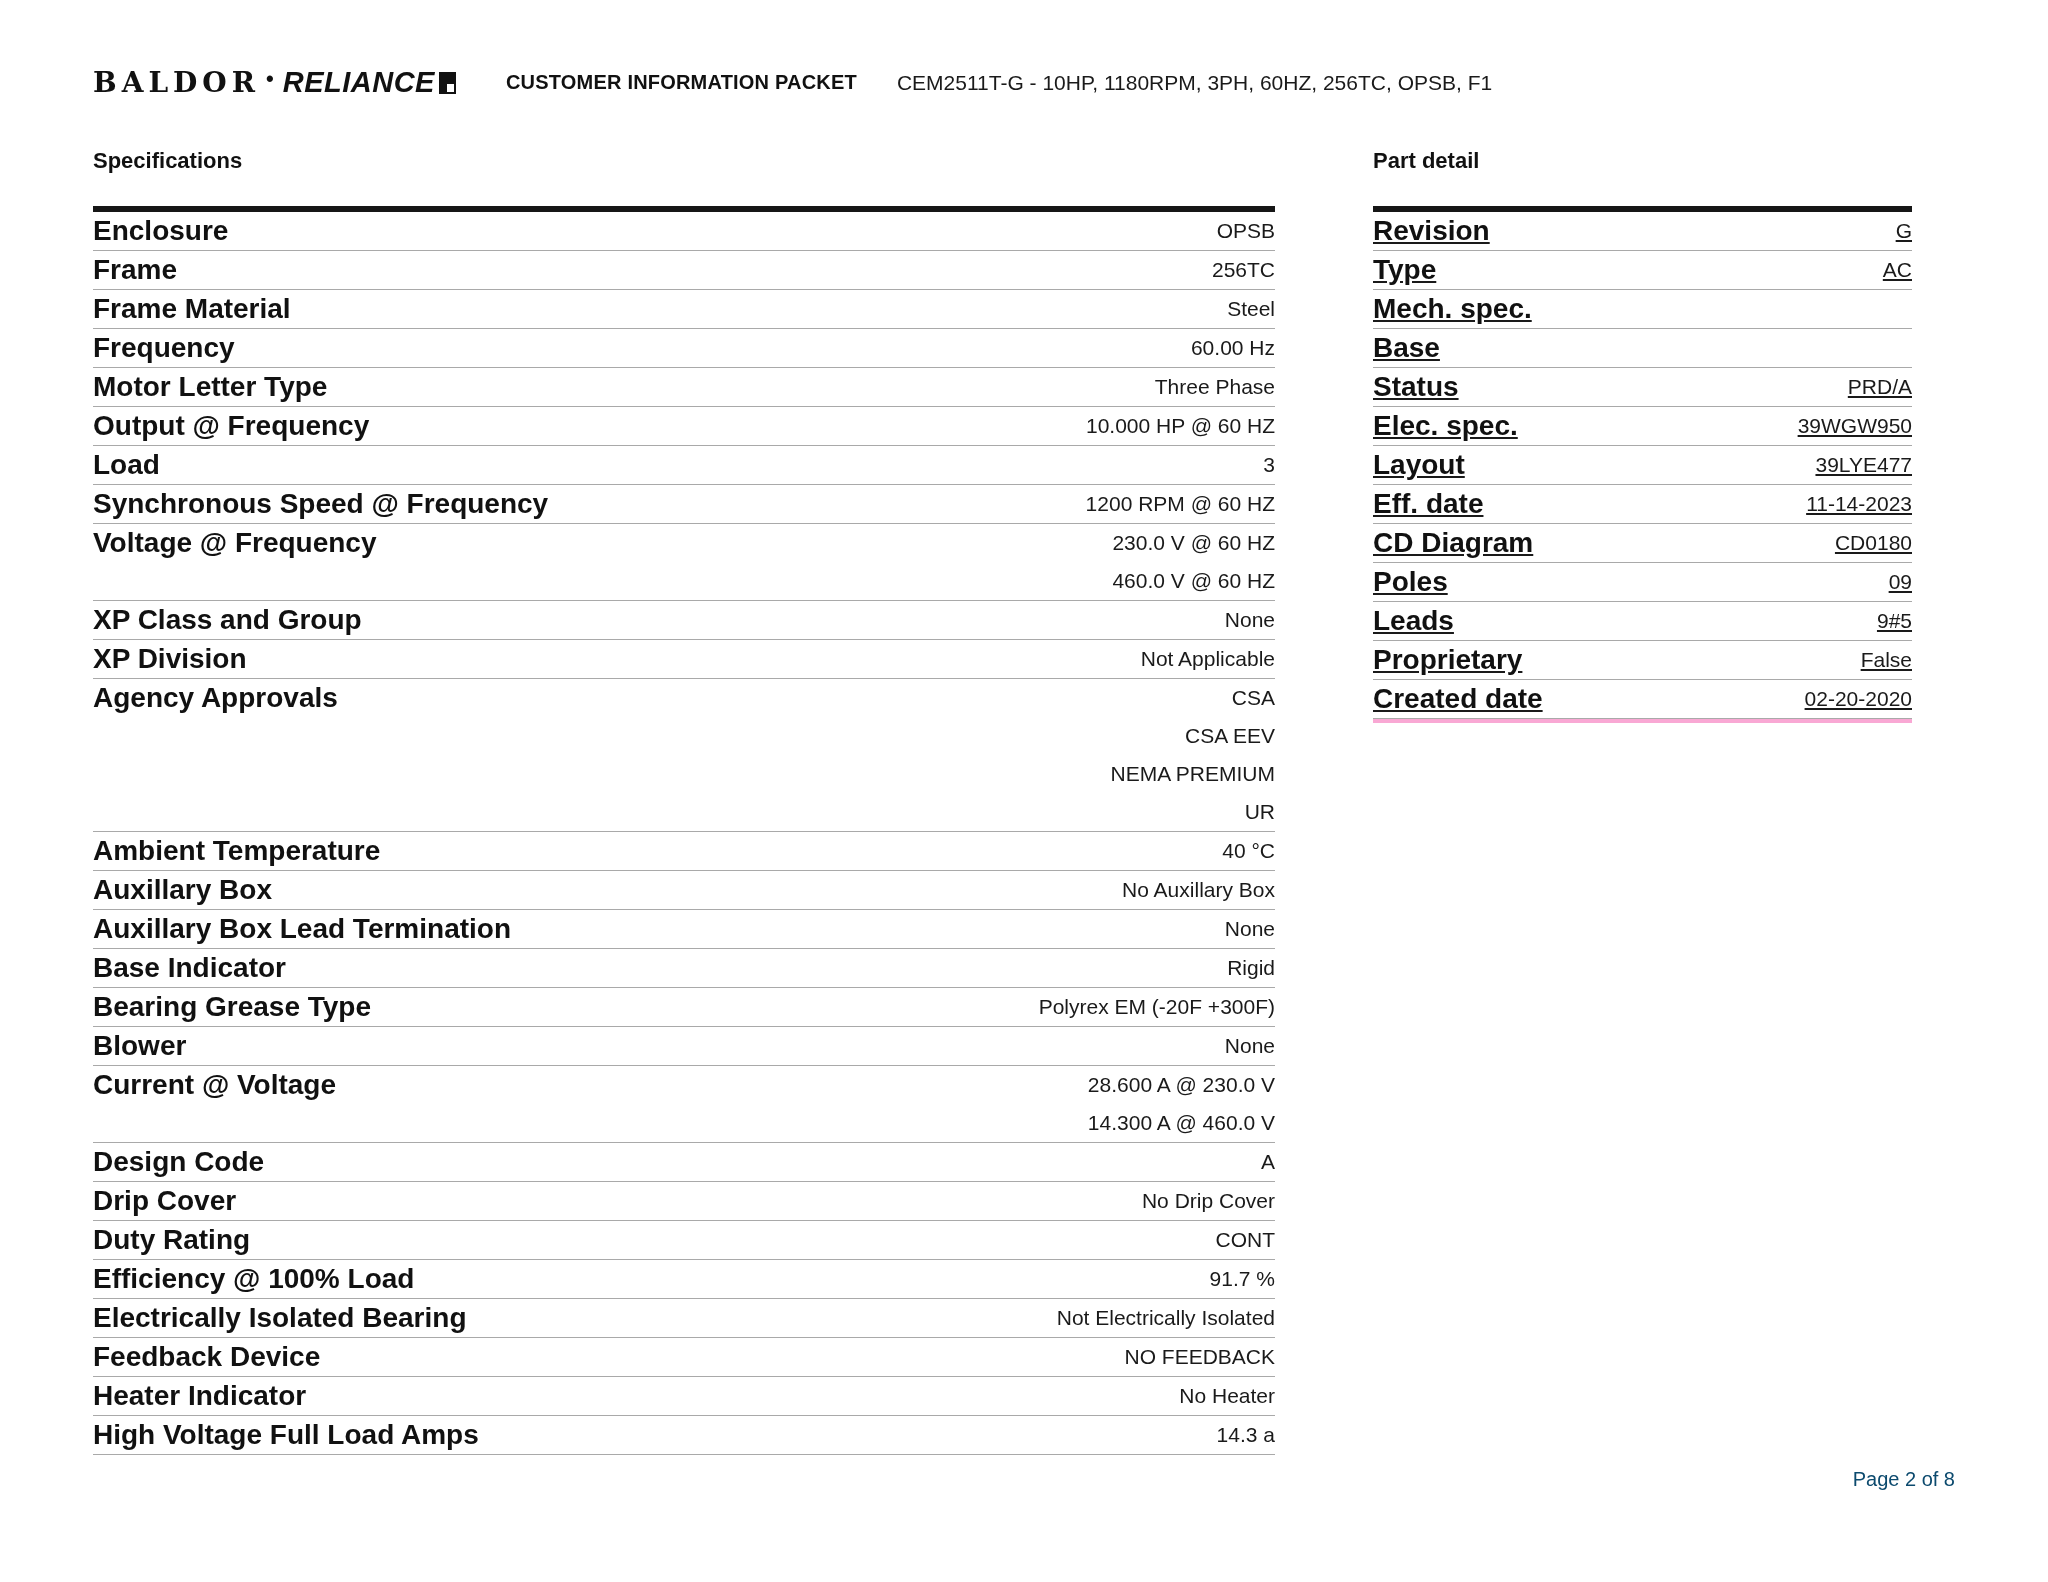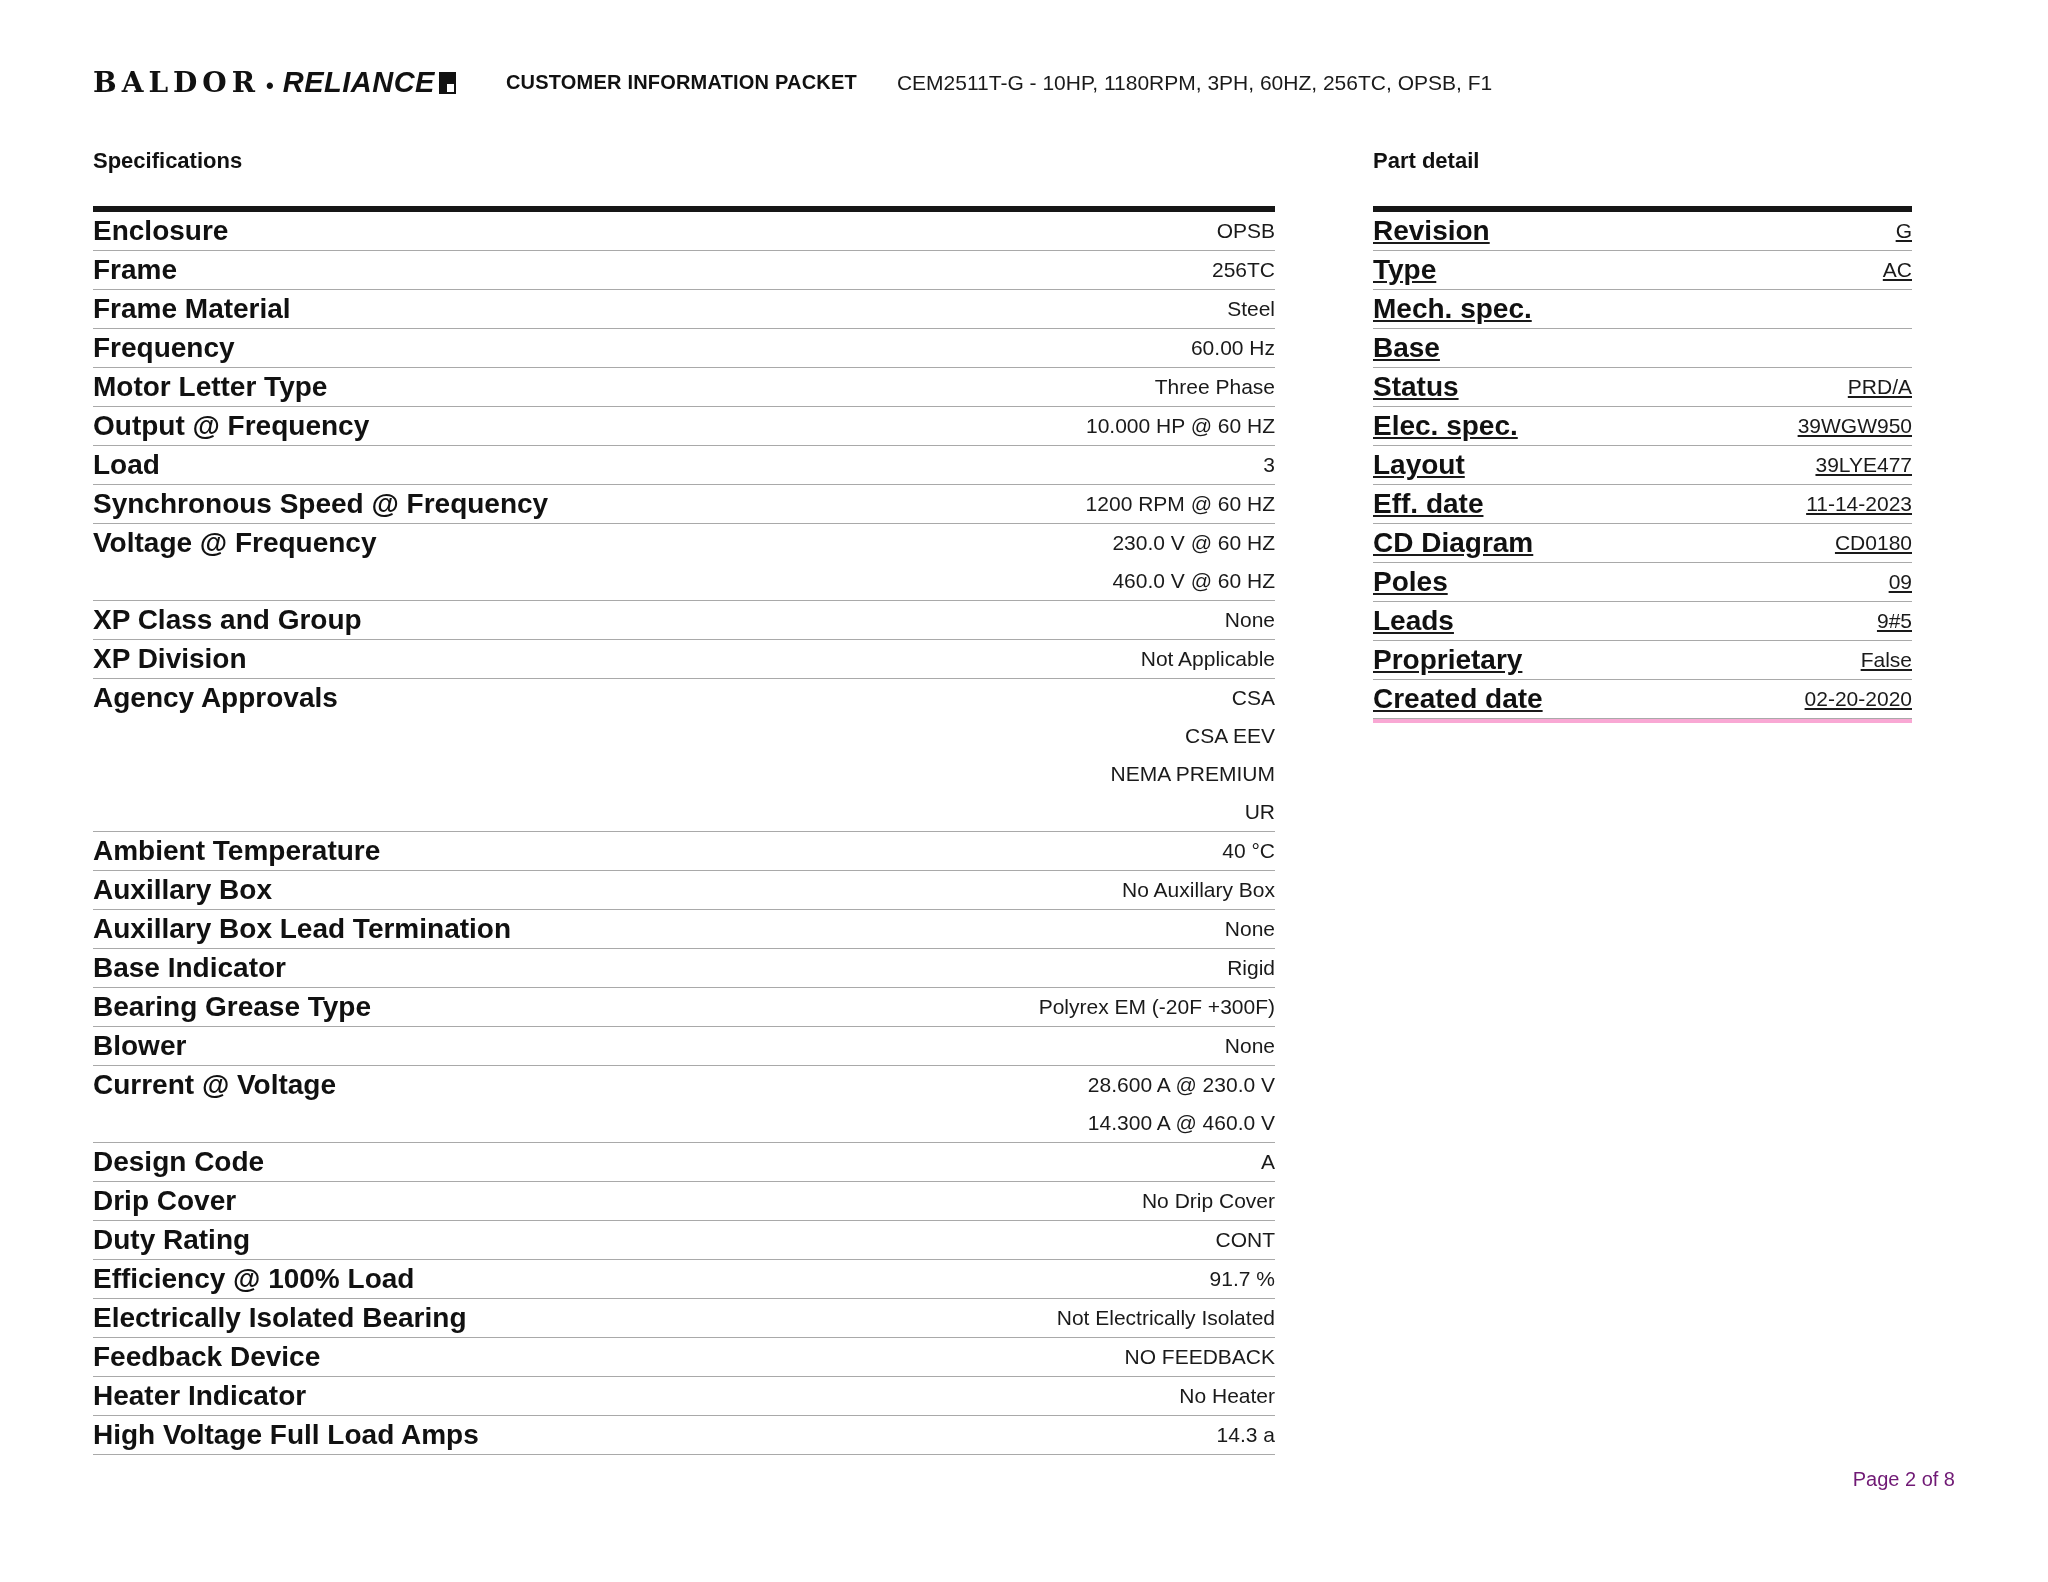--- a/index.html
+++ b/index.html
@@ -21,21 +21,21 @@
   .header {
     position: absolute;
     left: 93px;
     top: 66px;
     right: 93px;
     display: flex;
     align-items: center;
   }
   .logo {
     display: flex;
-    align-items: flex-end;
+    align-items: flex-start;
     white-space: nowrap;
   }
   .logo-baldor {
     font-family: "DejaVu Serif", serif;
     font-weight: 700;
     font-size: 28px;
     letter-spacing: 5px;
     color: #111;
   }
   .logo-dot {
@@ -125,21 +125,21 @@
     white-space: nowrap;
   }
   .tvalue-line { min-height: 38px; }
 
   
   .footer {
     position: absolute;
     right: 93px;
     top: 1468px;
     font-size: 20px;
-    color: #701a75;
+    color: #0c4a6e;
     margin-left: 8px;
   }
 </style>
 </head>
 <body>
 
 <div class="page">
 
   <div class="header">
     <div class="logo">

